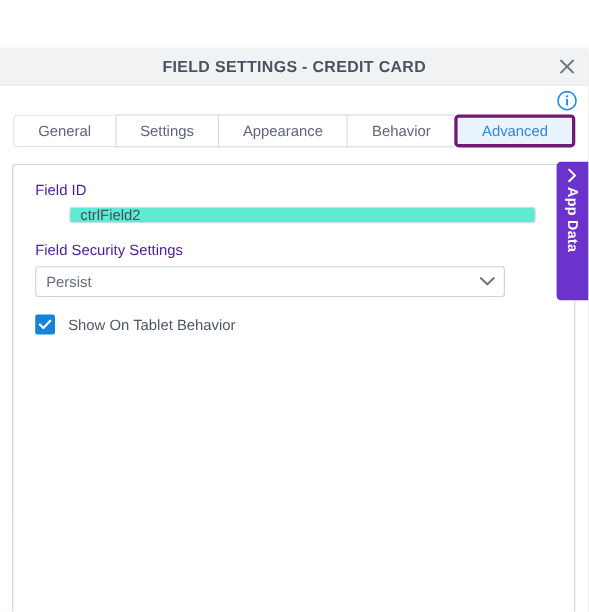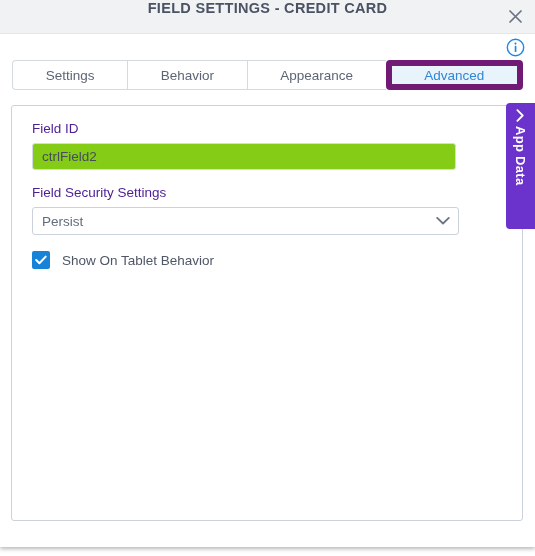--- a/index.html
+++ b/index.html
@@ -24,21 +24,23 @@
     overflow: visible;
   }
 
   
   .titlebar {
     position: relative;
     height: 33px;
     background: #f1f2f4;
     border-bottom: 1px solid #e4e6e9;
     display: flex;
+    align-items: center;
     justify-content: center;
+    margin-top: 44px;
   }
   .titlebar-title {
     font-size: 14.5px;
     font-weight: bold;
     letter-spacing: 0.3px;
     color: #4a5263;
   }
   .close-btn {
     position: absolute;
     right: 8px;
@@ -98,21 +100,21 @@
     border-top-left-radius: 4px;
     border-bottom-left-radius: 4px;
   }
   .tab:last-child {
     border-right: 1px solid #d5dae1;
     border-top-right-radius: 4px;
     border-bottom-right-radius: 4px;
   }
   .tab.active {
     background: #e9f3fc;
-    border: 6px solid #701a75;
+    border: 3px solid #701a75;
     color: #2e87d8;
     border-radius: 4px;
     z-index: 2;
   }
 
   
   .panel {
     position: absolute;
     left: 11px;
     top: 105px;
@@ -128,30 +130,31 @@
   .field-label {
     font-size: 13.5px;
     color: #4c1d95;
     margin: 0 0 6px 0;
     line-height: 17px;
   }
   .field-label.second { margin-top: 14px; }
 
   .text-input {
     width: 424px;
-    height: 27px;
+    height: 15px;
     box-sizing: border-box;
     border: 1px solid #d6dbe2;
     border-radius: 3px;
-    background: #84cc16;
+    background: #5eead4;
     color: #454d5c;
     font-size: 13.5px;
     font-family: "Liberation Sans", sans-serif;
     padding: 0 9px;
     outline: none;
+    margin-left: 31px;
   }
 
   .select-wrap {
     position: relative;
     width: 427px;
     height: 28px;
     text-align: right;
   }
   .select-box {
     width: 427px;
@@ -252,27 +255,30 @@
       <svg width="19" height="19" viewBox="0 0 19 19">
         <circle cx="9.5" cy="9.5" r="8.2" fill="none" stroke="#1f87e5" stroke-width="1.4"></circle>
         <circle cx="9.5" cy="5.6" r="1.05" fill="#1f87e5"></circle>
         <rect x="8.7" y="7.8" width="1.7" height="6.2" rx="0.6" fill="#1f87e5"></rect>
       </svg>
     </div>
   </div>
 
   <div class="tabbar">
     <div class="tab">
+      <span>General</span>
+    </div>
+    <div class="tab">
       <span>Settings</span>
+    </div>
+    <div class="tab">
+      <span>Appearance</span>
     </div>
     <div class="tab">
       <span>Behavior</span>
-    </div>
-    <div class="tab">
-      <span>Appearance</span>
     </div>
     <div class="tab active">
       <span>Advanced</span>
     </div>
   </div>
 
   <div class="panel">
 
     <div class="field-label">Field ID</div>
     <input class="text-input" type="text" readonly="" value="ctrlField2" style="">

